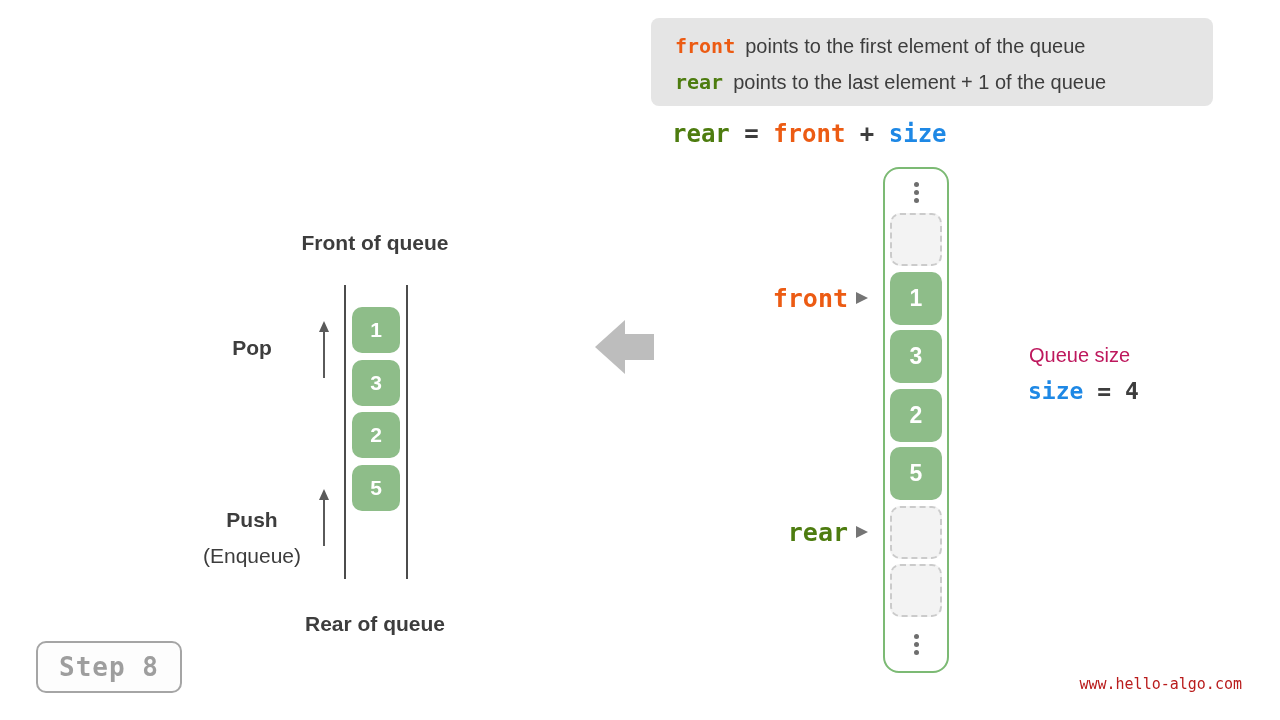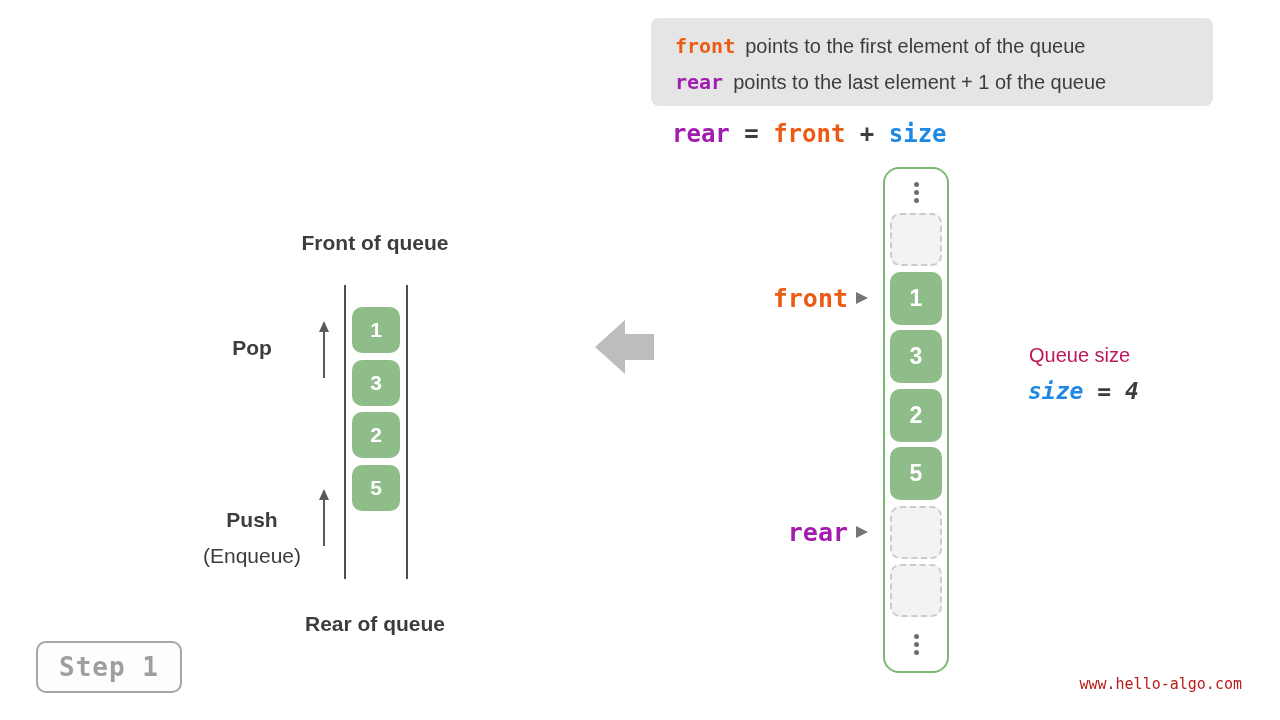--- a/index.html
+++ b/index.html
@@ -11,21 +11,21 @@
   .mono{font-family:"DejaVu Sans Mono","Liberation Mono",monospace;font-weight:bold;}
 
   
   .info-box{
     position:absolute; left:651px; top:18px; width:562px; height:88px;
     background:#e5e5e5; border-radius:8px; padding:10px 0 16px 24px; box-sizing:border-box;
   }
   .info-line{font-size:20px; line-height:36px; white-space:nowrap; color:#3d3d3d;}
   .info-line .kw{font-size:20px; margin-right:10px;}
   .kw-front{color:#ec5b13;}
-  .kw-rear{color:#a21caf;}
+  .kw-rear{color:#4d7c0f;}
   .kw-size{color:#1e88e5;}
 
   
   .formula{
     position:absolute; left:672px; top:120px; font-size:24px; white-space:pre;
   }
   .formula span{font-family:"DejaVu Sans Mono","Liberation Mono",monospace;font-weight:bold;}
   .f-dark{color:#3d3d3d;}
 
   
@@ -59,21 +59,21 @@
     display:flex; align-items:center; justify-content:center;}
   .acell.green{background:#8ebd89; color:#ffffff; font-size:23px; font-weight:600;}
   .acell.empty{background:#f3f3f3; border:2px dashed #cbcbcb;}
 
   .pointer-row{position:absolute; right:412px; height:32px; display:flex; align-items:center; gap:8px; white-space:nowrap;}
   .pointer-row .ptr-label{font-size:25px;}
   .ptr-tri{width:0;height:0;border-top:6px solid transparent;border-bottom:6px solid transparent;border-left:12px solid #757575;}
 
   
   .qsize-label{position:absolute; left:1029px; top:344px; font-size:20px; color:#be185d;}
-  .qsize-line{position:absolute; left:1028px; top:378px; font-size:23px; white-space:pre;font-style:italic;}
+  .qsize-line{position:absolute; left:1028px; top:378px; font-size:23px; white-space:pre;}
   .qsize-line span{font-family:"DejaVu Sans Mono","Liberation Mono",monospace;font-weight:bold;}
 
   
   .step-badge{position:absolute; left:36px; top:641px; width:146px; height:52px;
     border:2px solid #a5a5a5; border-radius:10px; background:#fdfdfd; box-sizing:border-box;
     display:flex; align-items:center; justify-content:center;
     font-size:26px; color:#9e9e9e; letter-spacing:1px;}
   .watermark{position:absolute; right:38px; top:675px; font-size:15px; color:#b91c1c;
     font-family:"DejaVu Sans Mono","Liberation Mono",monospace;}
 </style>
@@ -143,16 +143,16 @@
     <span class="ptr-tri"></span>
   </div>
   <div class="pointer-row" style="top:516px;">
     <span class="mono ptr-label kw-rear">rear</span>
     <span class="ptr-tri"></span>
   </div>
 
   <div class="qsize-label">Queue size</div>
   <div class="qsize-line"><span class="kw-size">size</span><span class="f-dark"> = </span><span class="f-dark">4</span></div>
 
-  <div class="step-badge mono">Step 1</div>
+  <div class="step-badge mono">Step 8</div>
   <div class="watermark">www.hello-algo.com</div>
 
 </div>
 
 </body></html>

